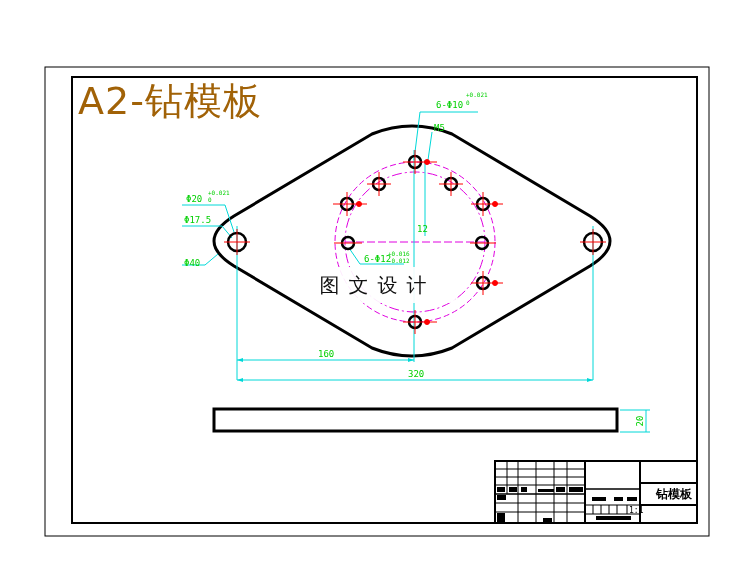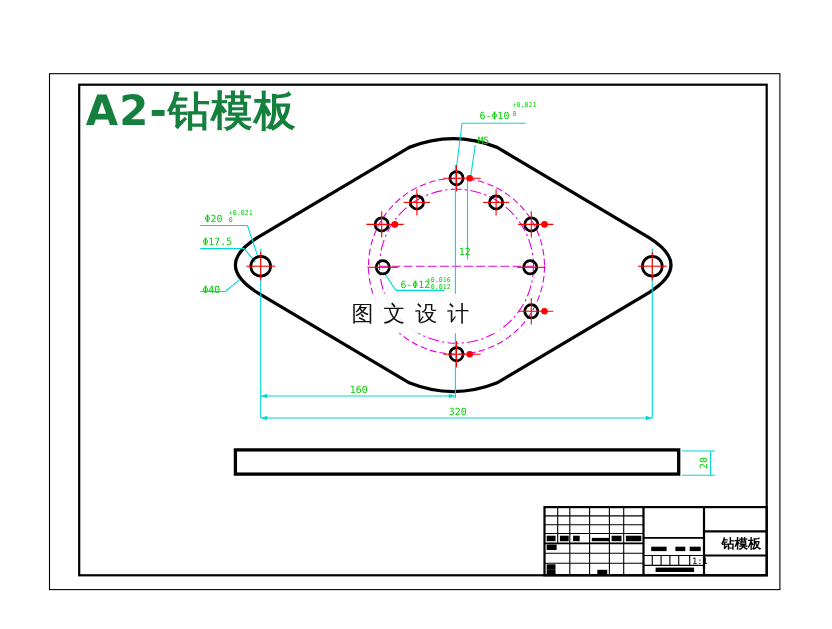--- a/index.html
+++ b/index.html
@@ -1,20 +1,20 @@
 <!DOCTYPE html>
 <html><head>
 <meta charset="utf-8">
 <style>
   html, body { margin: 0; padding: 0; background: #ffffff; }
   body { width: 756px; height: 572px; position: relative; overflow: hidden; font-family: "Liberation Sans", sans-serif; }
   .sheet { position: absolute; left: 0; top: 0; width: 756px; height: 572px; }
   .title {
     position: absolute; left: 78px; top: 82px;
-    font-family: "DejaVu Sans", sans-serif; font-size: 38px; font-weight: bold; color: #15803d;
+    font-family: "DejaVu Sans", sans-serif; font-size: 38px; font-weight: normal; color: #a16207;
     letter-spacing: 1px; line-height: 1;
   }
   .watermark {
     position: absolute; left: 300px; top: 267px; width: 155px; height: 36px;
     background: rgba(255,255,255,0.92);
     font-family: Liberation Serif, serif; font-size: 20px; color: #111;
     letter-spacing: 9px; display: flex; align-items: center; justify-content: center;
   }
   .dim { font-family: "DejaVu Sans Mono", monospace; font-size: 9px; fill: #00d000; }
   .dim-small { font-family: "DejaVu Sans Mono", monospace; font-size: 6px; fill: #00d000; }

